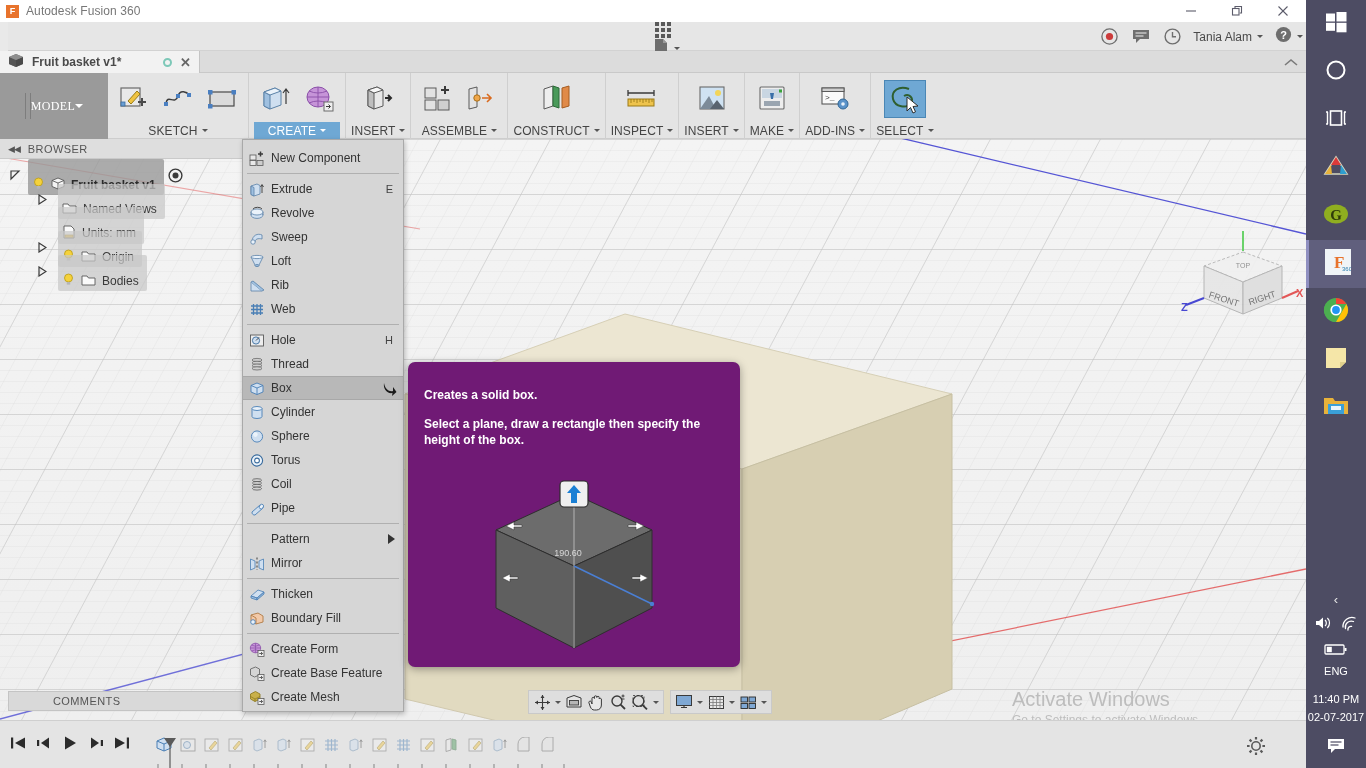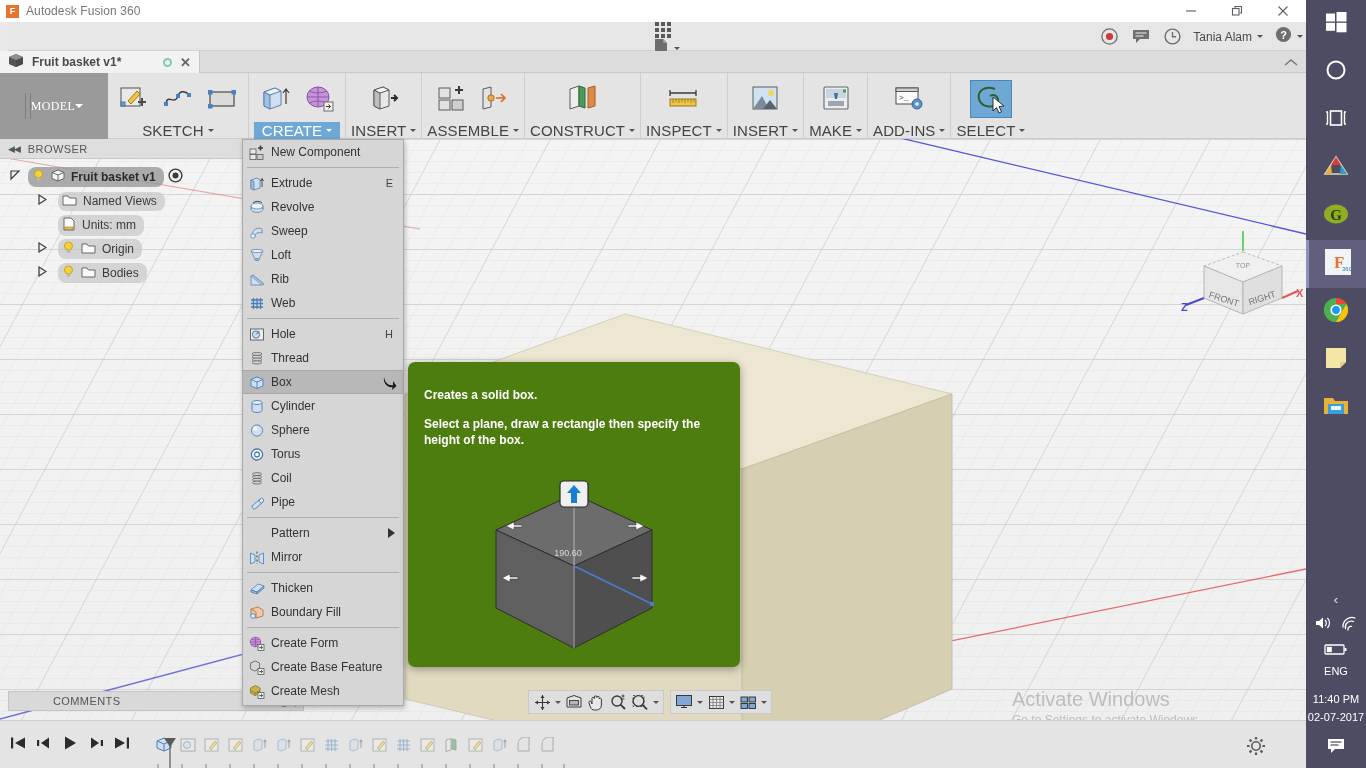--- a/index.html
+++ b/index.html
@@ -93,21 +93,21 @@
   .ws-caret { width:0;height:0;border-left:4px solid transparent;border-right:4px solid transparent;border-top:4px solid #fff;}
 
   .rib-groups { position:absolute; left:108px; top:0; height:66px; display:flex; }
   .rib-group { height:66px; display:flex; flex-direction:column; align-items:center;
                border-right:1px solid #cfcfcf; padding:0 5px; }
   .rib-icons { flex:1; display:flex; align-items:center; gap:2px; padding-top:3px;}
   .rib-btn { width:42px; height:38px; display:flex; align-items:center; justify-content:center; }
   .rib-btn.active { background:#6fa8d4; border:1px solid #4b87b5; }
   .rib-title {
     height:17px; width:100%; display:flex; align-items:center; justify-content:center; gap:4px;
-    font-size:15px; color:#444; letter-spacing:.1px;
+    font-size:12px; color:#444; letter-spacing:.1px;
   }
   .rib-title.highlight { background:#6fa8d4; color:#fff; }
   .rib-title.highlight .caret { border-top-color:#fff; }
 
   
   .viewport {
     position:absolute; left:0; top:139px; width:1306px; height:581px;
     background:#f2f2f2;
     overflow:hidden;
   }
@@ -116,49 +116,49 @@
   
   .browser {
     position:absolute; left:0; top:0; width:250px;
   }
   .browser-hdr {
     height:20px; background:#dedede; display:flex; align-items:center; gap:8px;
     padding-left:8px; font-size:11px; color:#555; letter-spacing:.4px;
     border-bottom:1px solid #cacaca;
   }
   .bk-row { display:flex; align-items:center; height:24px; font-size:12px; color:#3a3a3a; }
-  .bk-row .lbl { background:rgba(200,200,200,.72); padding:2px 8px 2px 4px; border-radius:8px; display:flex; align-items:center; gap:6px;}
+  .bk-row .lbl { background:rgba(200,200,200,.72); padding:18px 8px 2px 4px; border-radius:2px; display:flex; align-items:center; gap:6px;}
   .bk-row.root .lbl { background:rgba(150,150,150,.78); font-weight:bold; color:#2b2b2b; }
 
   
   .menu {
     position:absolute; left:242px; top:139px; width:162px;
     background:#d6d6d6;
     border:1px solid #a9a9a9;
     box-shadow: 1px 2px 5px rgba(0,0,0,.25);
-    padding: 0 0 2px 0;
+    padding: 6px 0 2px 0;
     z-index:40;
   }
   .mi {
     height:24px; display:flex; align-items:center; font-size:12px; color:#333;
     padding-left:4px; position:relative;
   }
   .mi.sel { background:#b8b8b8; border-top:1px solid #a8a8a8; border-bottom:1px solid #a8a8a8;}
   .mi .mi-ico { width:20px; height:18px; display:flex; align-items:center; justify-content:center; margin-right:4px; flex:none;}
   .mi .mi-lbl { flex:1; }
   .mi .mi-key { font-size:11px; color:#444; padding-right:10px; }
   .mi-sep { height:1px; background:#b0b0b0; margin:3px 4px; }
   .mi-sub { position:absolute; right:8px; width:0;height:0;
             border-top:5px solid transparent;border-bottom:5px solid transparent;border-left:7px solid #333; }
   .mi-cursor { position:absolute; right:6px; top:3px; }
 
   
   .tooltip {
     position:absolute; left:408px; top:362px; width:332px; height:305px;
-    background:#4d7c0f; border-radius:7px; color:#fff; z-index:50;
+    background:#701a75; border-radius:7px; color:#fff; z-index:50;
     box-shadow:0 2px 8px rgba(0,0,0,.35);
   }
   .tt-h { font-size:12px; font-weight:bold; padding:26px 16px 0 16px; }
   .tt-b { font-size:12px; font-weight:bold; padding:14px 16px 0 16px; line-height:16px; }
   .tt-img { position:absolute; left:0; bottom:6px; width:332px; height:205px; }
 
   
   .navbar {
     position:absolute; left:528px; top:690px; width:245px; height:24px;
     display:flex; align-items:center; gap:2px;

